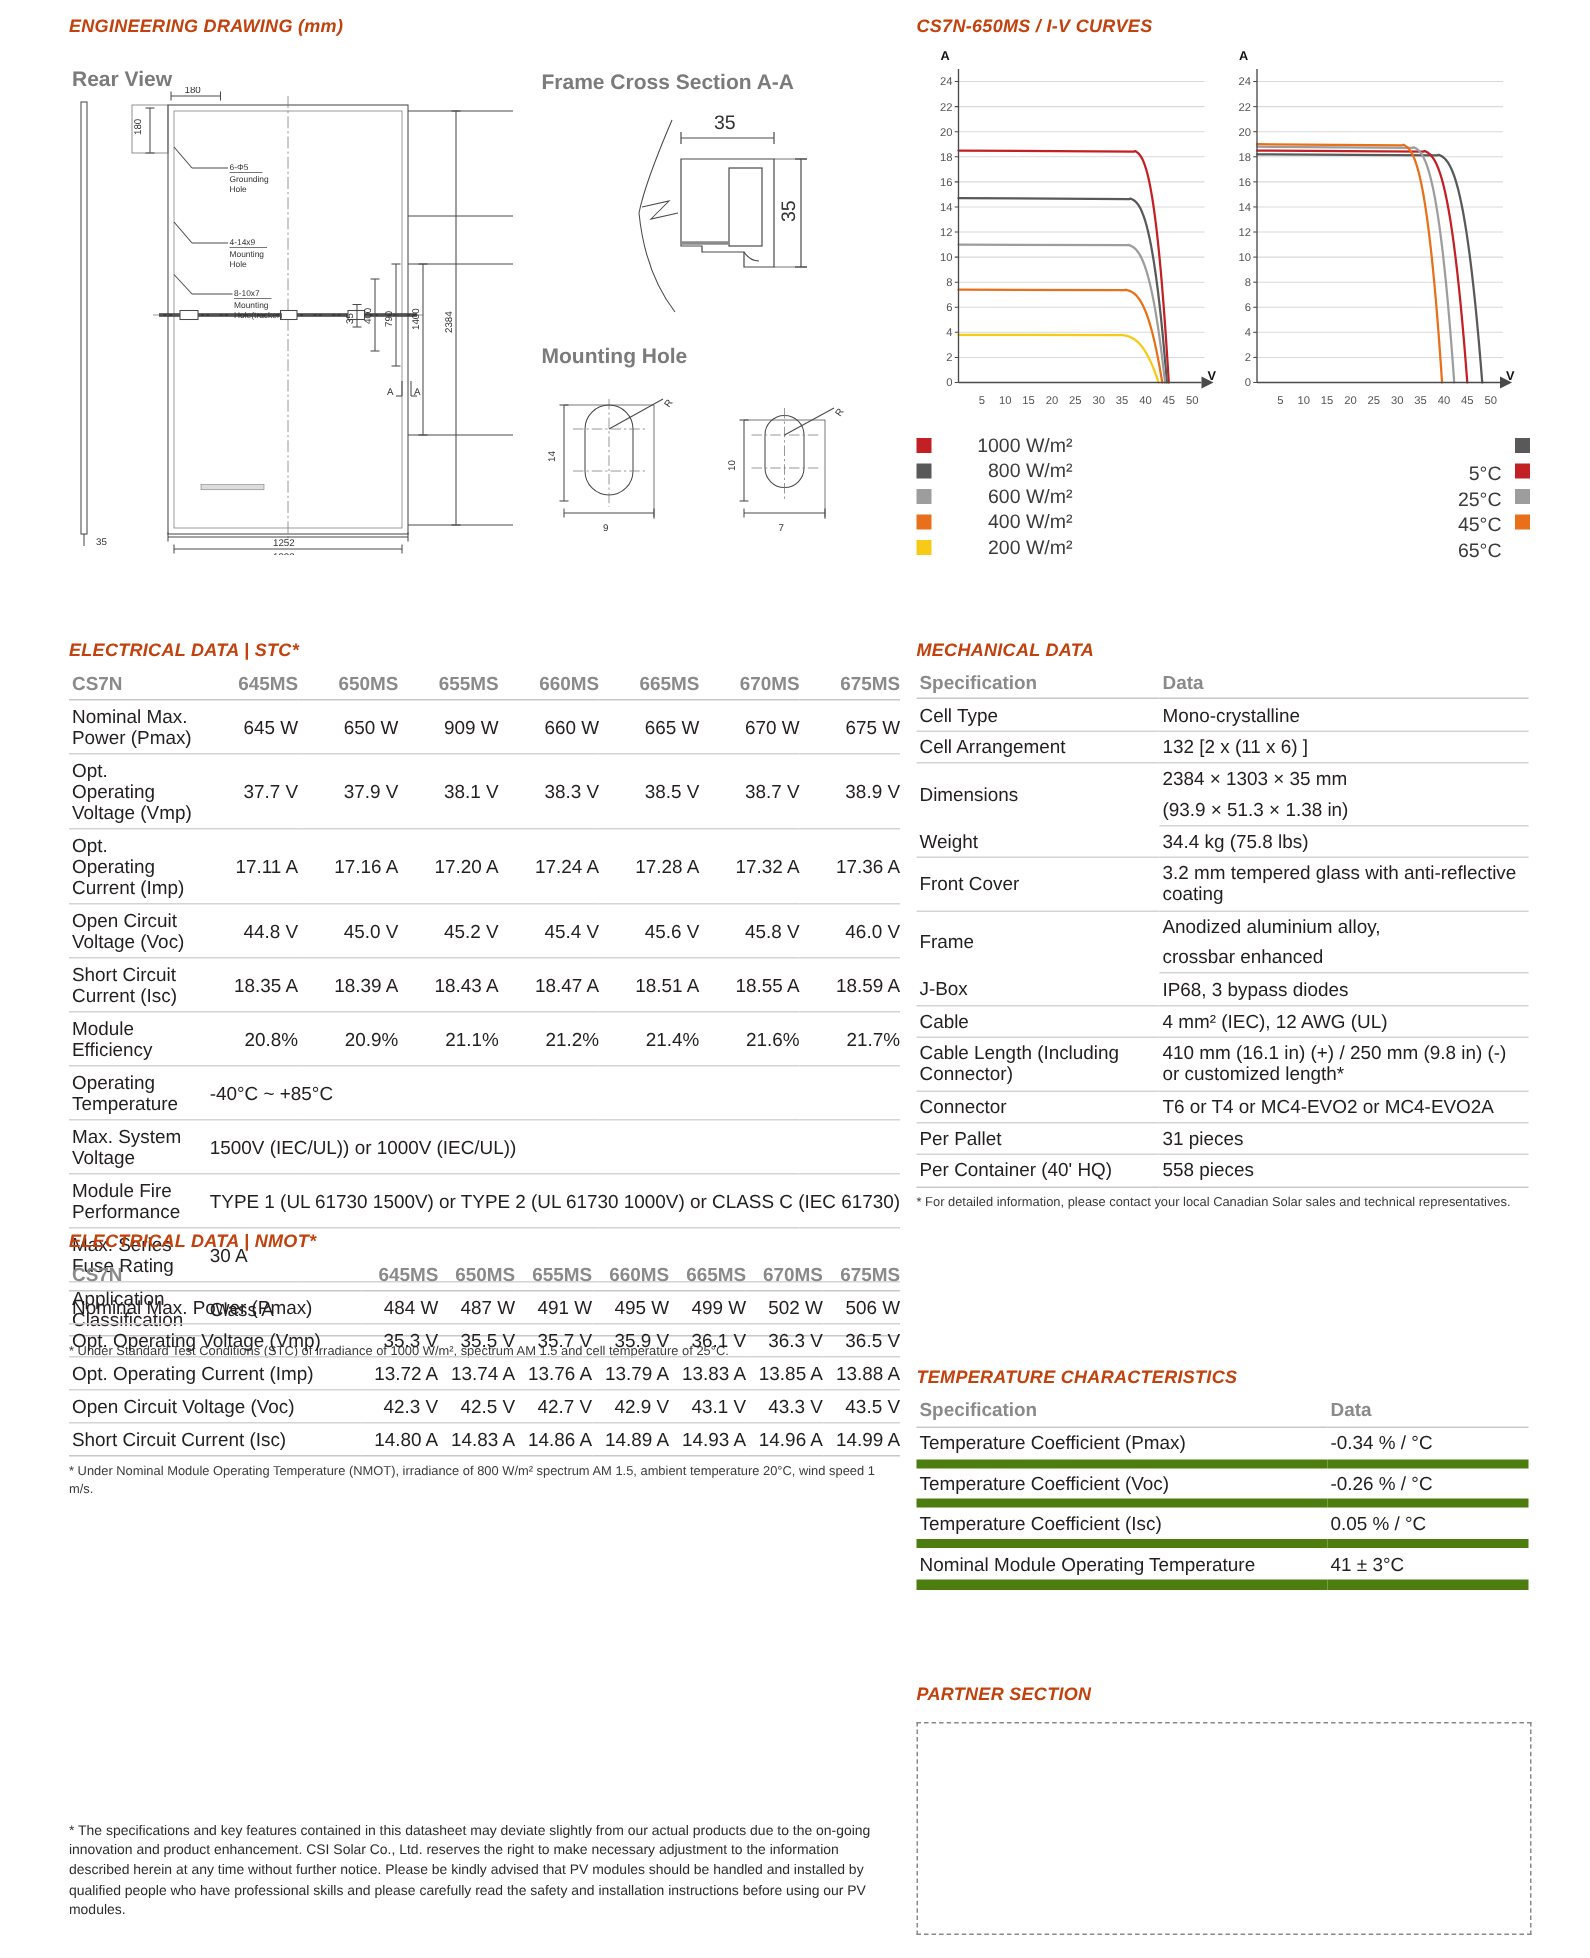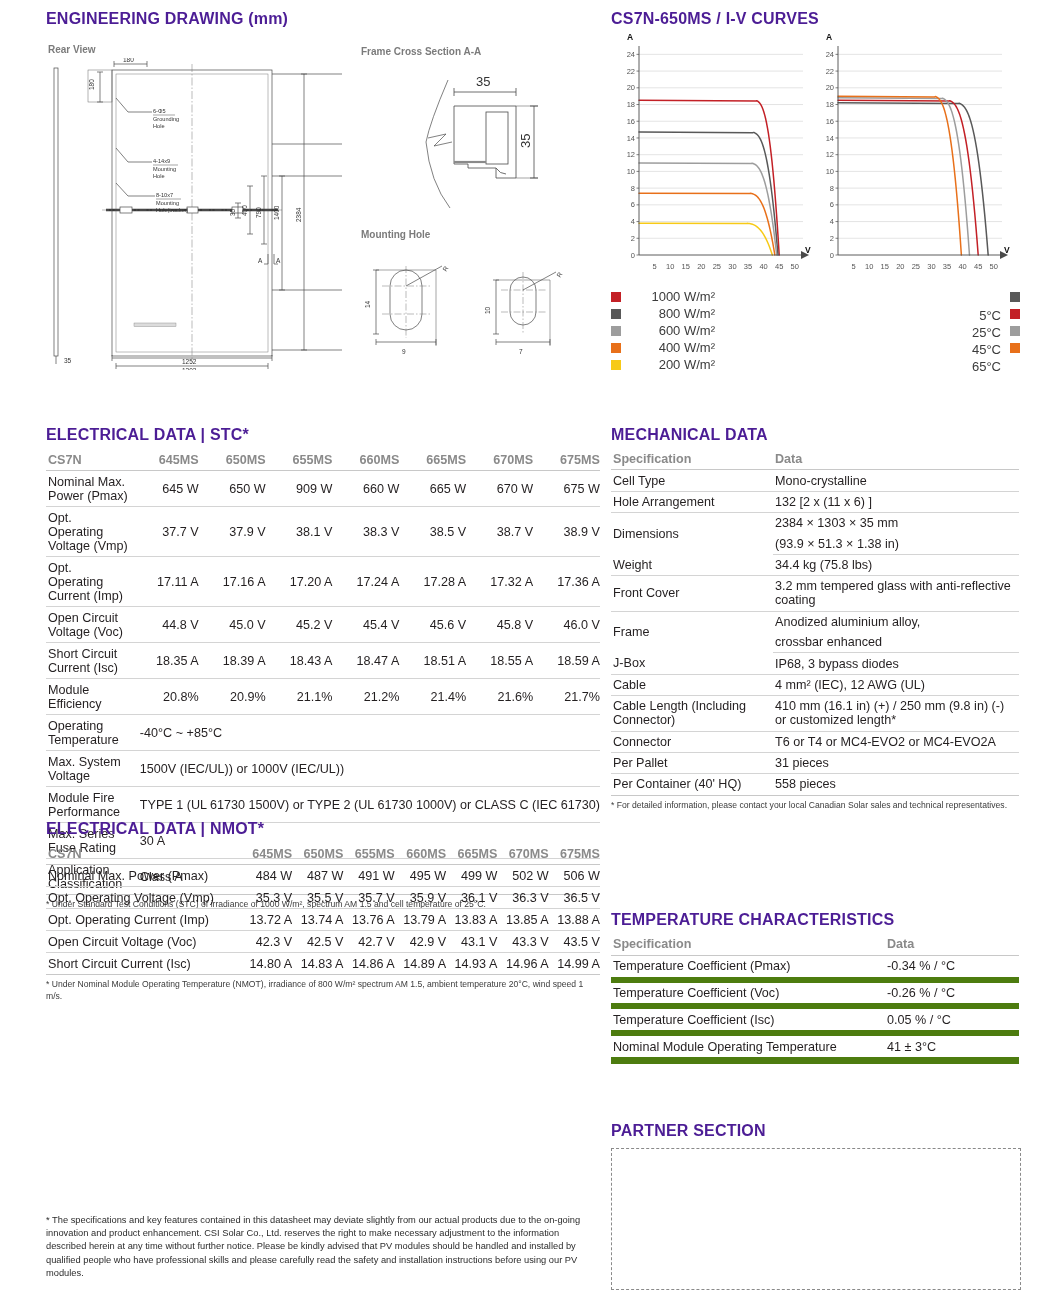--- a/index.html
+++ b/index.html
@@ -3,23 +3,23 @@
 <meta charset="utf-8">
 <style>
   html,body{margin:0;padding:0;}
   body{
     width:1060px;height:1305px;background:#fff;
     font-family:"Liberation Sans", sans-serif;
     color:#231f20;position:relative;overflow:hidden;
   }
   .page{position:relative;width:1060px;height:1305px;}
   .sec-head{
-    color:#4c1d95;font-weight:bold;font-size:16px;letter-spacing:.2px;
+    color:#c2410c;font-weight:bold;font-size:12px;letter-spacing:.2px;font-style:italic;
   }
-  .sub-head{color:#7b7b7b;font-weight:bold;font-size:10px;}
+  .sub-head{color:#7b7b7b;font-weight:bold;font-size:14px;}
 
   
   #eng-head{position:absolute;left:46px;top:10px;}
   #rear-label{position:absolute;left:48px;top:44px;}
   #fcs-label{position:absolute;left:361px;top:46px;}
   #mh-label{position:absolute;left:361px;top:229px;text-align:center;}
   .draw{position:absolute;}
   .dim-txt{font-size:6.5px;fill:#333;font-family:"Liberation Sans",sans-serif;}
   .ann-txt{font-size:5.6px;fill:#333;font-family:"Liberation Sans",sans-serif;}
 
@@ -606,21 +606,21 @@
         <tbody>
           <tr class="hdr">
             <td class="k">Specification</td>
             <td>Data</td>
           </tr>
           <tr>
             <td class="k">Cell Type</td>
             <td>Mono-crystalline</td>
           </tr>
           <tr>
-            <td class="k">Hole Arrangement</td>
+            <td class="k">Cell Arrangement</td>
             <td>132 [2 x (11 x 6) ]</td>
           </tr>
           <tr class="nb">
             <td class="k" rowspan="2" style="border-bottom:1px solid #d4d4d4;">Dimensions</td>
             <td>2384 × 1303 × 35 mm</td>
           </tr>
           <tr>
             <td>(93.9 × 51.3 × 1.38 in)</td>
           </tr>
           <tr>

